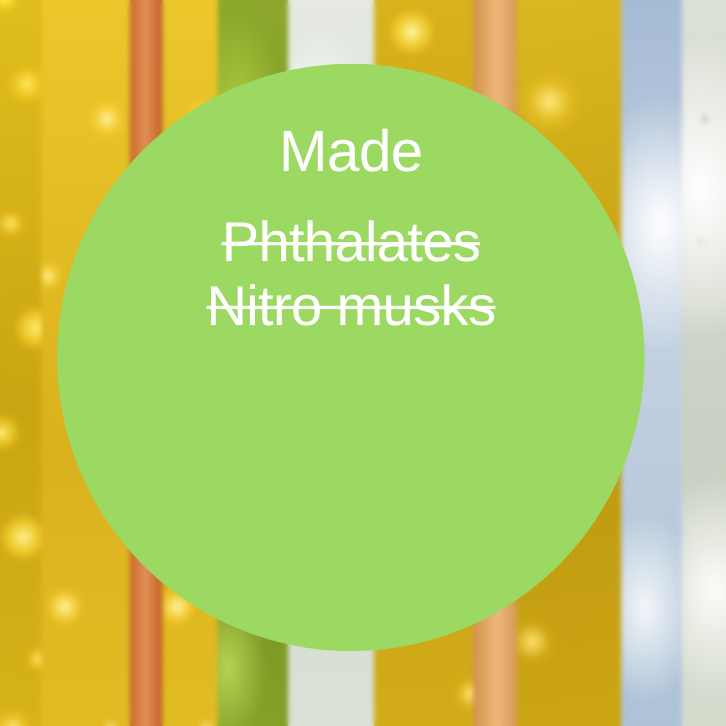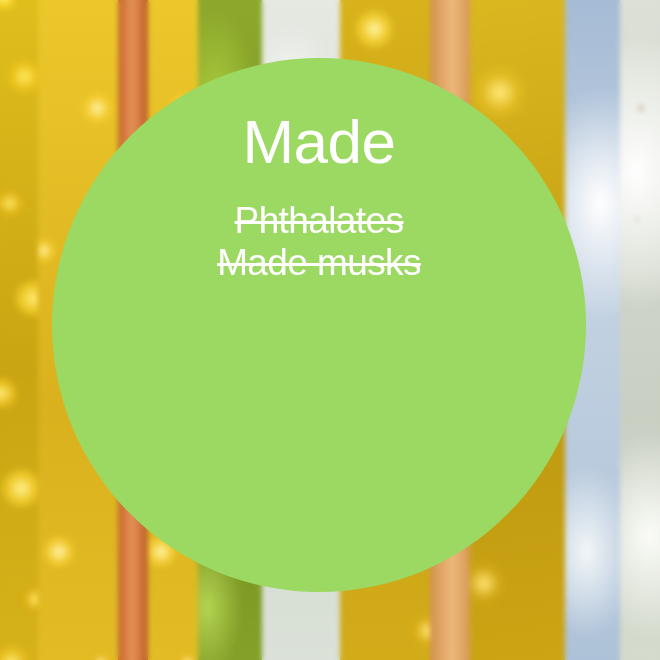--- a/index.html
+++ b/index.html
@@ -150,36 +150,36 @@
     align-items: center;
     justify-content: flex-start;
     padding-top: 54px;
     box-sizing: border-box;
     color: #ffffff;
   }
 
   .headline {
     font-family: "Liberation Sans", sans-serif;
     font-weight: 400;
-    font-size: 62px;
+    font-size: 53px;
     line-height: 0.97;
     letter-spacing: -0.5px;
     text-align: center;
     color: #ffffff;
   }
   #headline-line1 { margin-bottom: 2px; }
 
   #claims {
     margin-top: 26px;
     text-align: center;
   }
   .claim {
     font-family: "Liberation Sans", sans-serif;
     font-weight: 400;
-    font-size: 37px;
+    font-size: 51px;
     line-height: 1.12;
     letter-spacing: -0.6px;
     color: #ffffff;
     text-decoration: line-through;
     text-decoration-thickness: 2.5px;
     text-decoration-color: #ffffff;
     white-space: nowrap;
   }
 </style>
 </head>
@@ -225,17 +225,17 @@
   <div id="collage-blur"></div>
 
   <div id="badge">
 
     <div class="headline">
       <div id="headline-line1">Made</div>
     </div>
 
     <div id="claims">
       <div class="claim">Phthalates</div>
-      <div class="claim">Made musks</div>
+      <div class="claim">Nitro musks</div>
     </div>
 
   </div>
 </div>
 
 </body></html>

